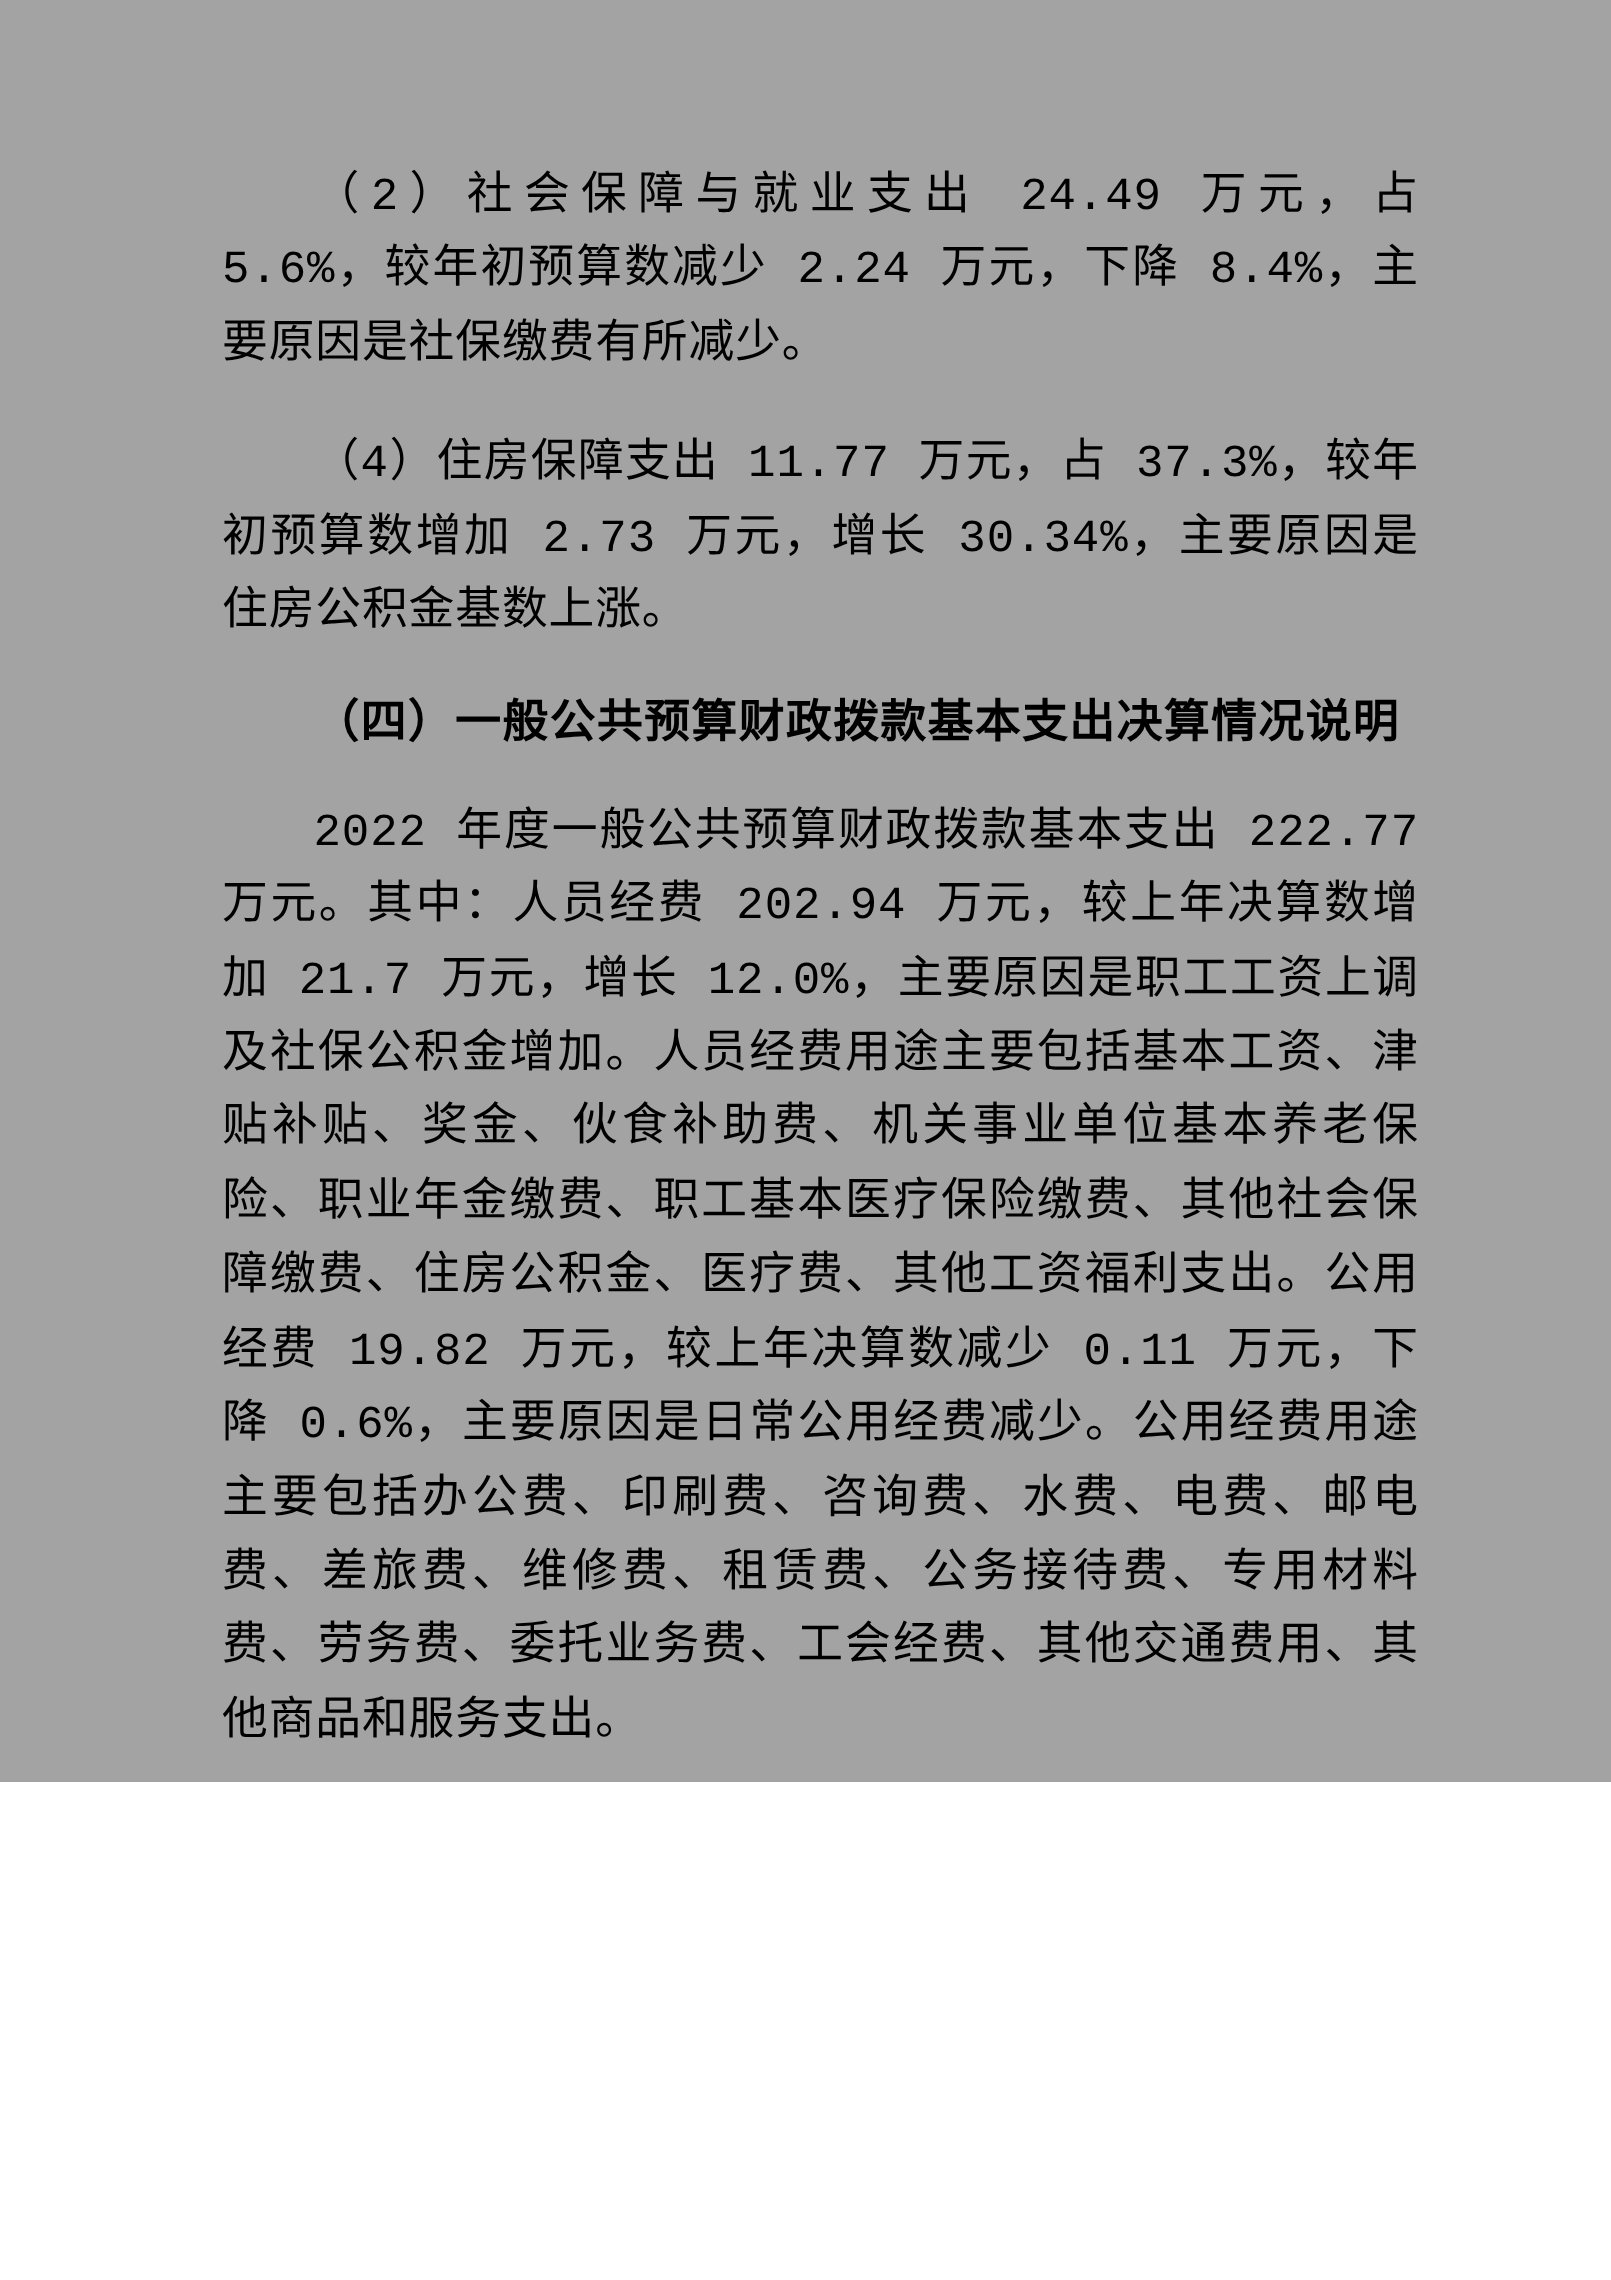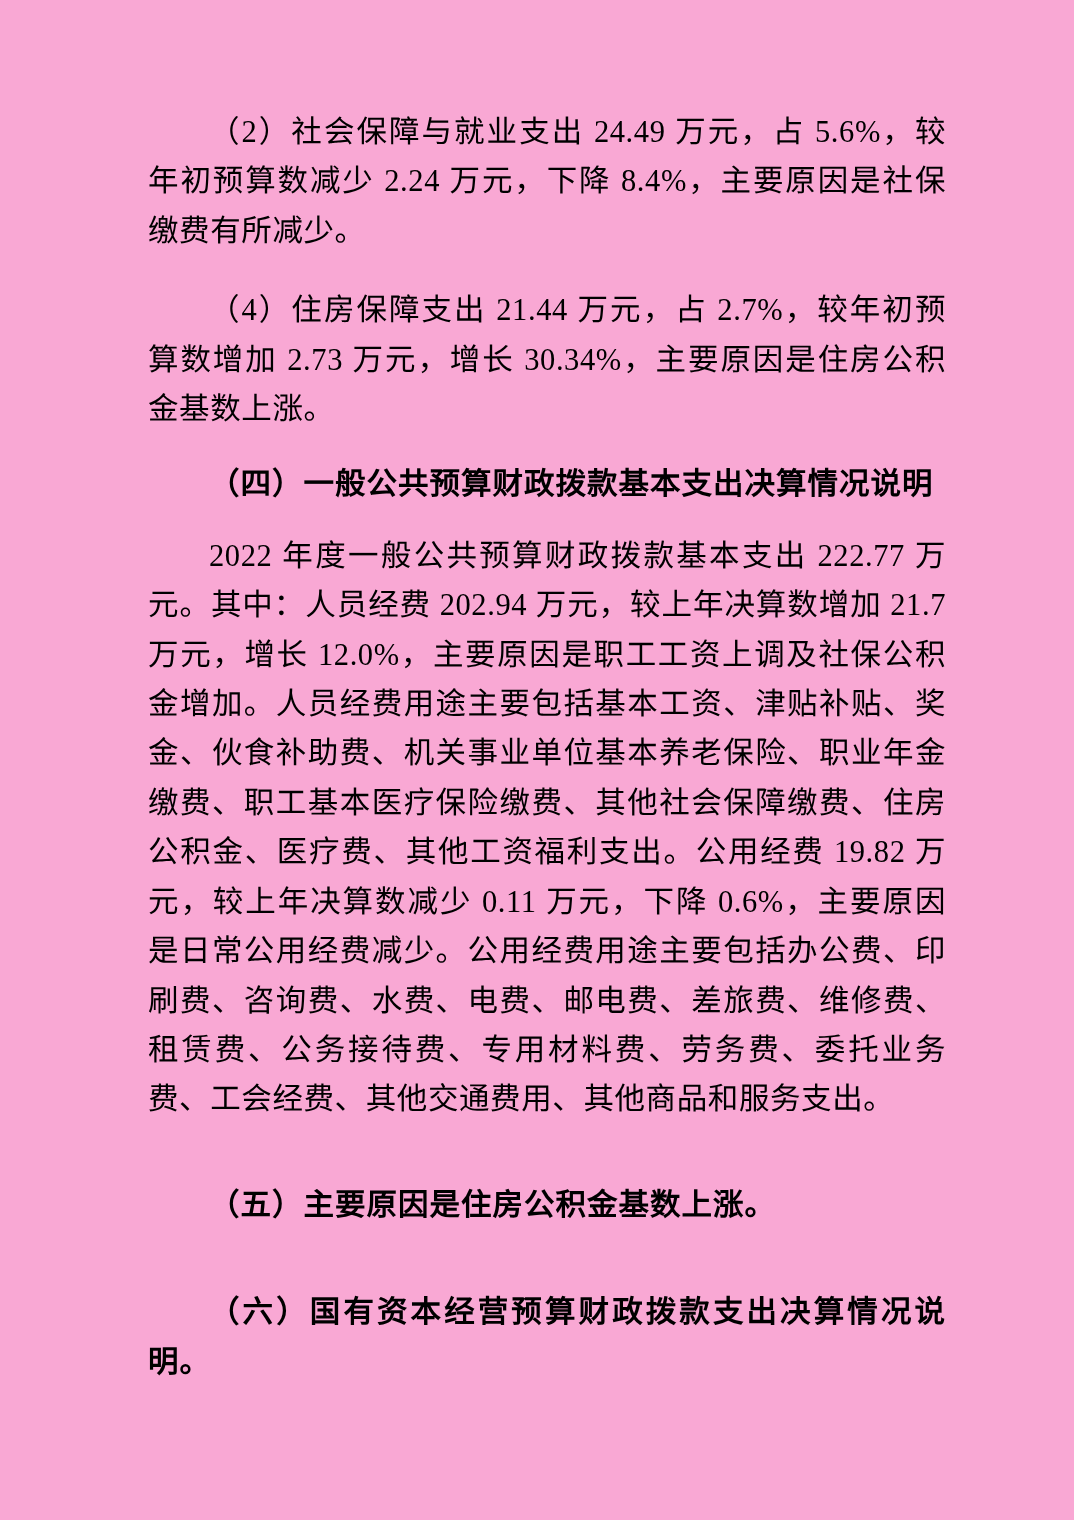--- a/index.html
+++ b/index.html
@@ -2,26 +2,26 @@
 <html lang="zh-CN"><head>
 <meta charset="utf-8">
 <style>
   html, body {
     margin: 0;
     padding: 0;
     background: #ffffff;
   }
   .page {
     width: 1074px;
-    height: 1520px;
-    background: #f9a8d4;
+    height: 1188px;
+    background: #a3a3a3;
     position: relative;
     box-sizing: border-box;
     padding: 108px 128px 60px 148px;
-    font-family: Liberation Serif, serif;
+    font-family: Liberation Mono, monospace;
     color: #000000;
     overflow: hidden;
   }
   .doc-body {
     font-size: 30.5px;
     line-height: 1.62;
     letter-spacing: 0.6px;
     text-align: justify;
     text-justify: inter-ideograph;
   }
@@ -52,21 +52,21 @@
 <div class="page">
   <div class="doc-body">
 
     <p class="para">（2）社会保障与就业支出 24.49 万元，占 5.6%，较年初预算数减少 2.24 万元，下降 8.4%，主要原因是社保缴费有所减少。</p>
 
     <div class="spacer-sm"></div>
 
 
     <div class="spacer-sm"></div>
 
-    <p class="para">（4）住房保障支出 21.44 万元，占 2.7%，较年初预算数增加 2.73 万元，增长 30.34%，主要原因是住房公积金基数上涨。</p>
+    <p class="para">（4）住房保障支出 11.77 万元，占 37.3%，较年初预算数增加 2.73 万元，增长 30.34%，主要原因是住房公积金基数上涨。</p>
 
     <p class="heading">（四）一般公共预算财政拨款基本支出决算情况说明</p>
 
     <p class="block-para">2022 年度一般公共预算财政拨款基本支出 222.77 万元。其中：人员经费 202.94 万元，较上年决算数增加 21.7 万元，增长 12.0%，主要原因是职工工资上调及社保公积金增加。人员经费用途主要包括基本工资、津贴补贴、奖金、伙食补助费、机关事业单位基本养老保险、职业年金缴费、职工基本医疗保险缴费、其他社会保障缴费、住房公积金、医疗费、其他工资福利支出。公用经费 19.82 万元，较上年决算数减少 0.11 万元，下降 0.6%，主要原因是日常公用经费减少。公用经费用途主要包括办公费、印刷费、咨询费、水费、电费、邮电费、差旅费、维修费、租赁费、公务接待费、专用材料费、劳务费、委托业务费、工会经费、其他交通费用、其他商品和服务支出。</p>
 
     <div class="spacer-md"></div>
 
     <p class="heading">（五）主要原因是住房公积金基数上涨。</p>
 
 

